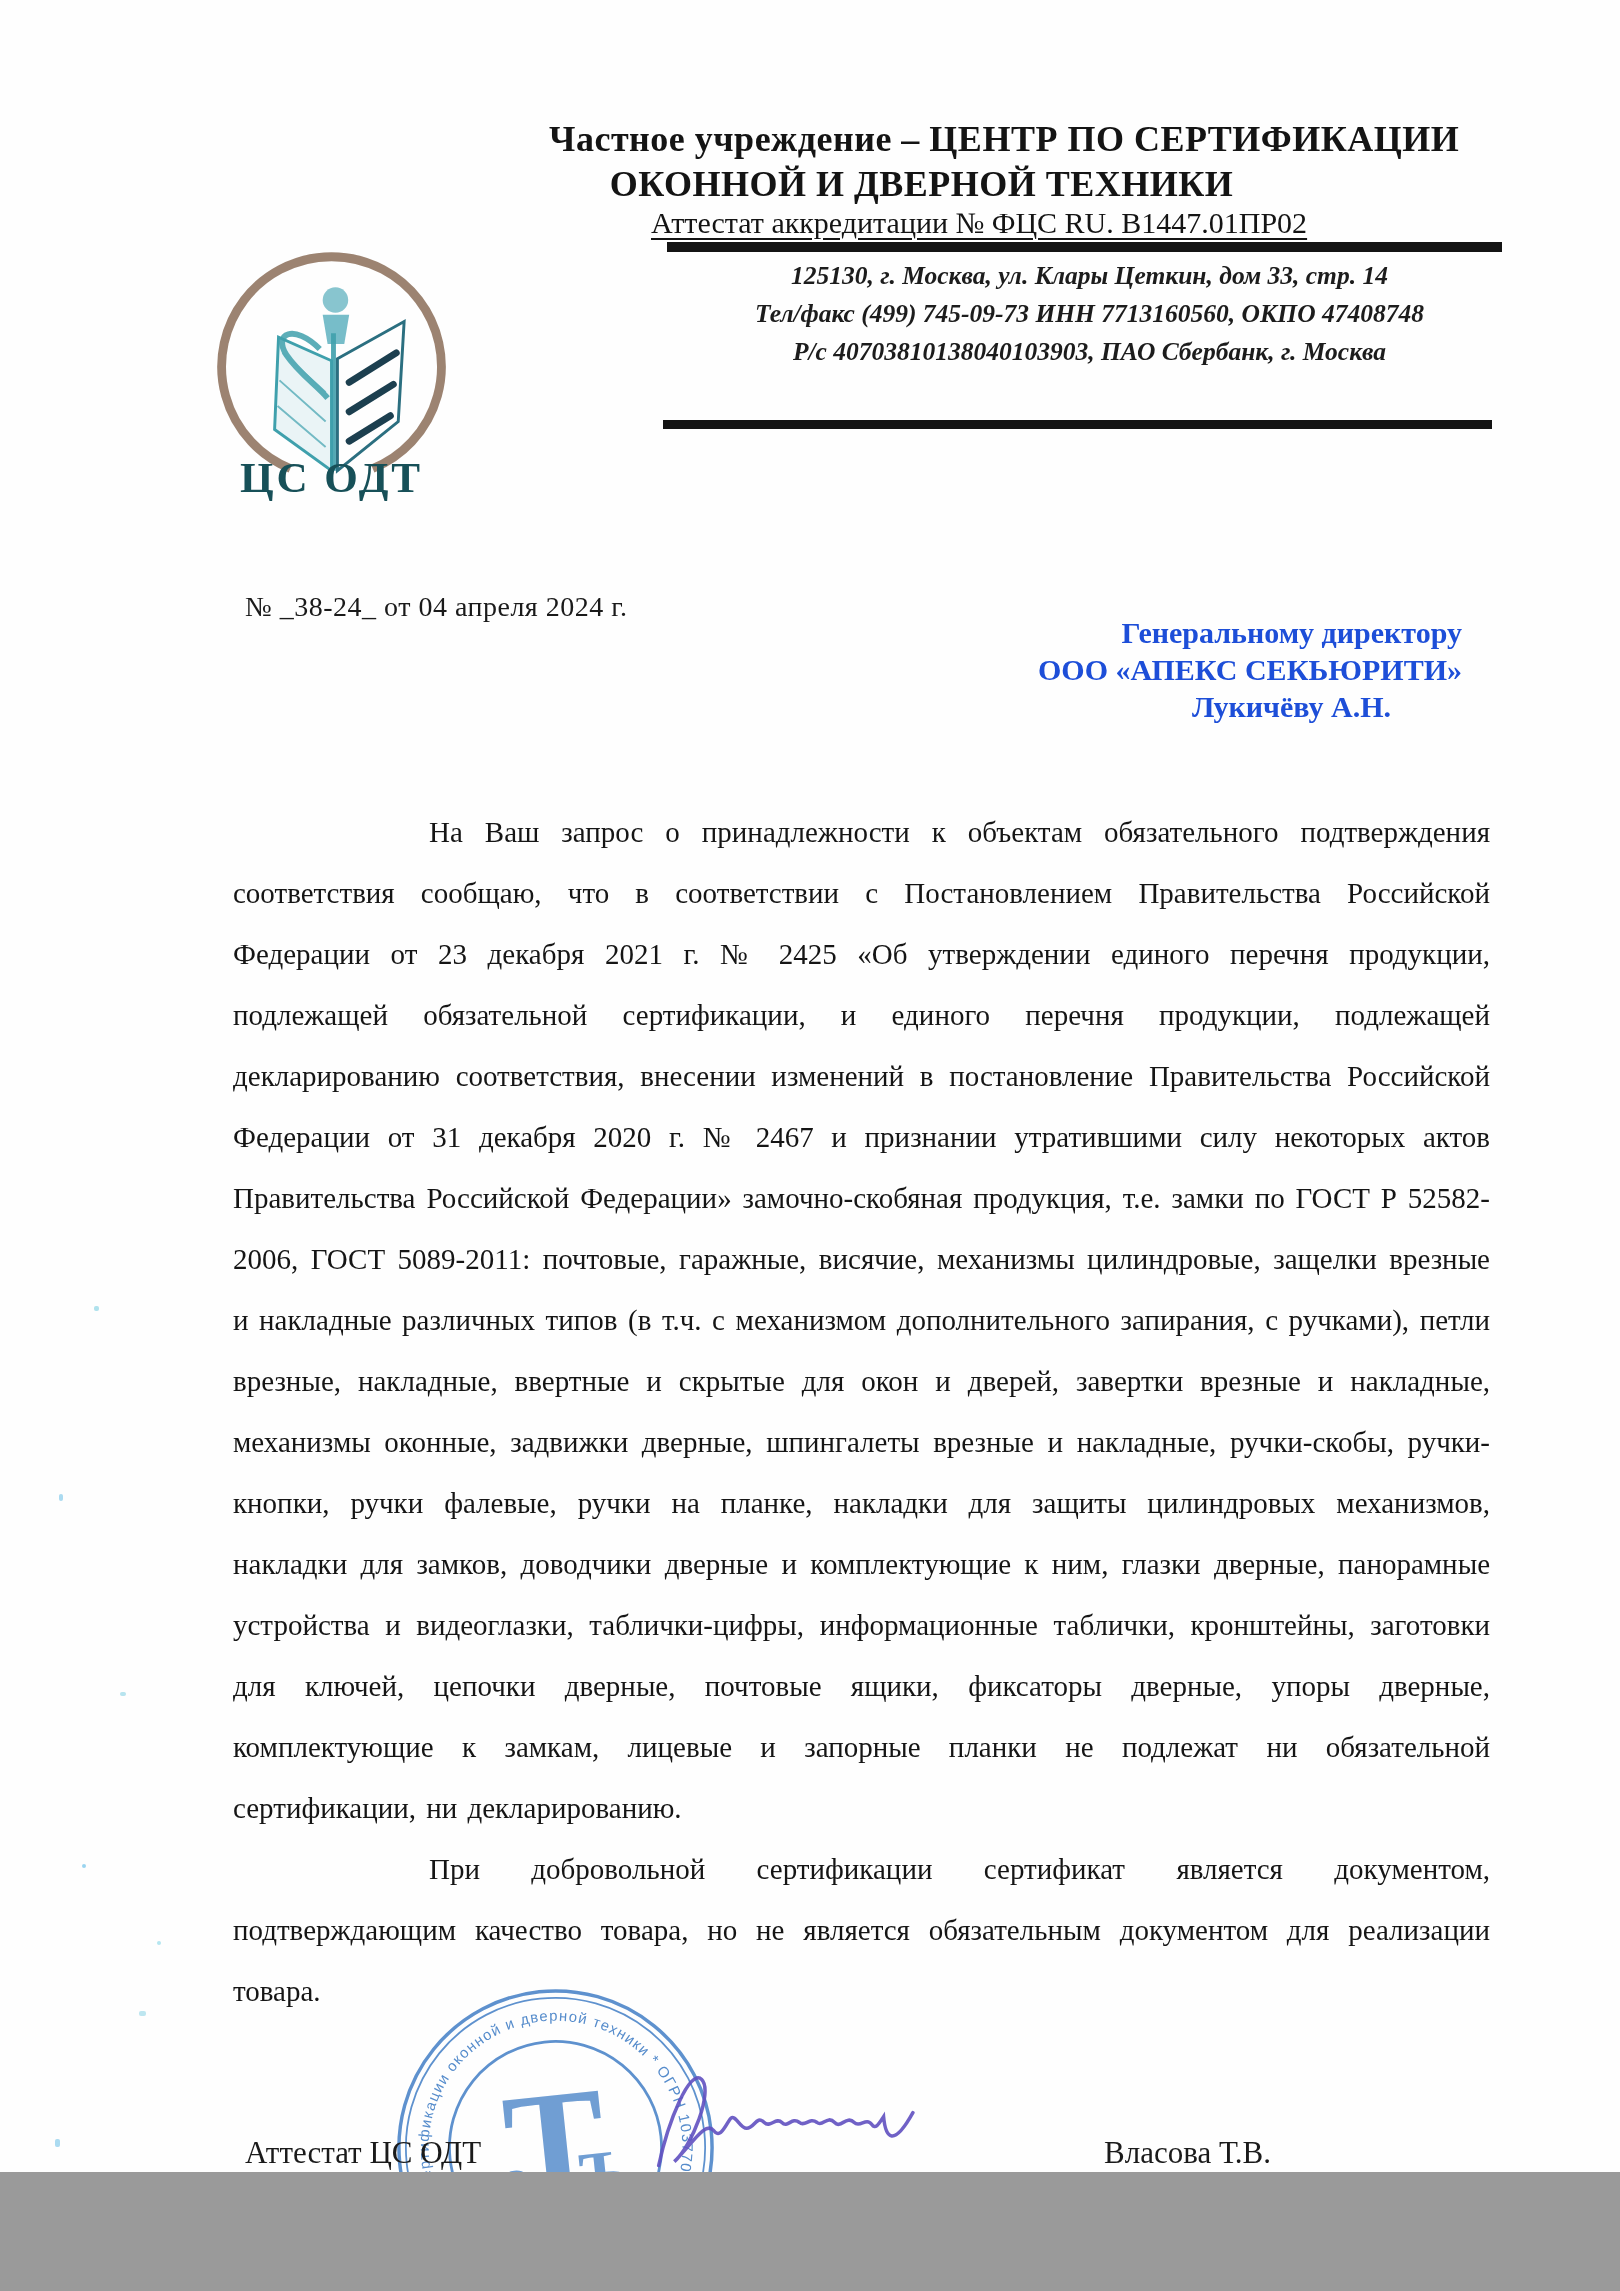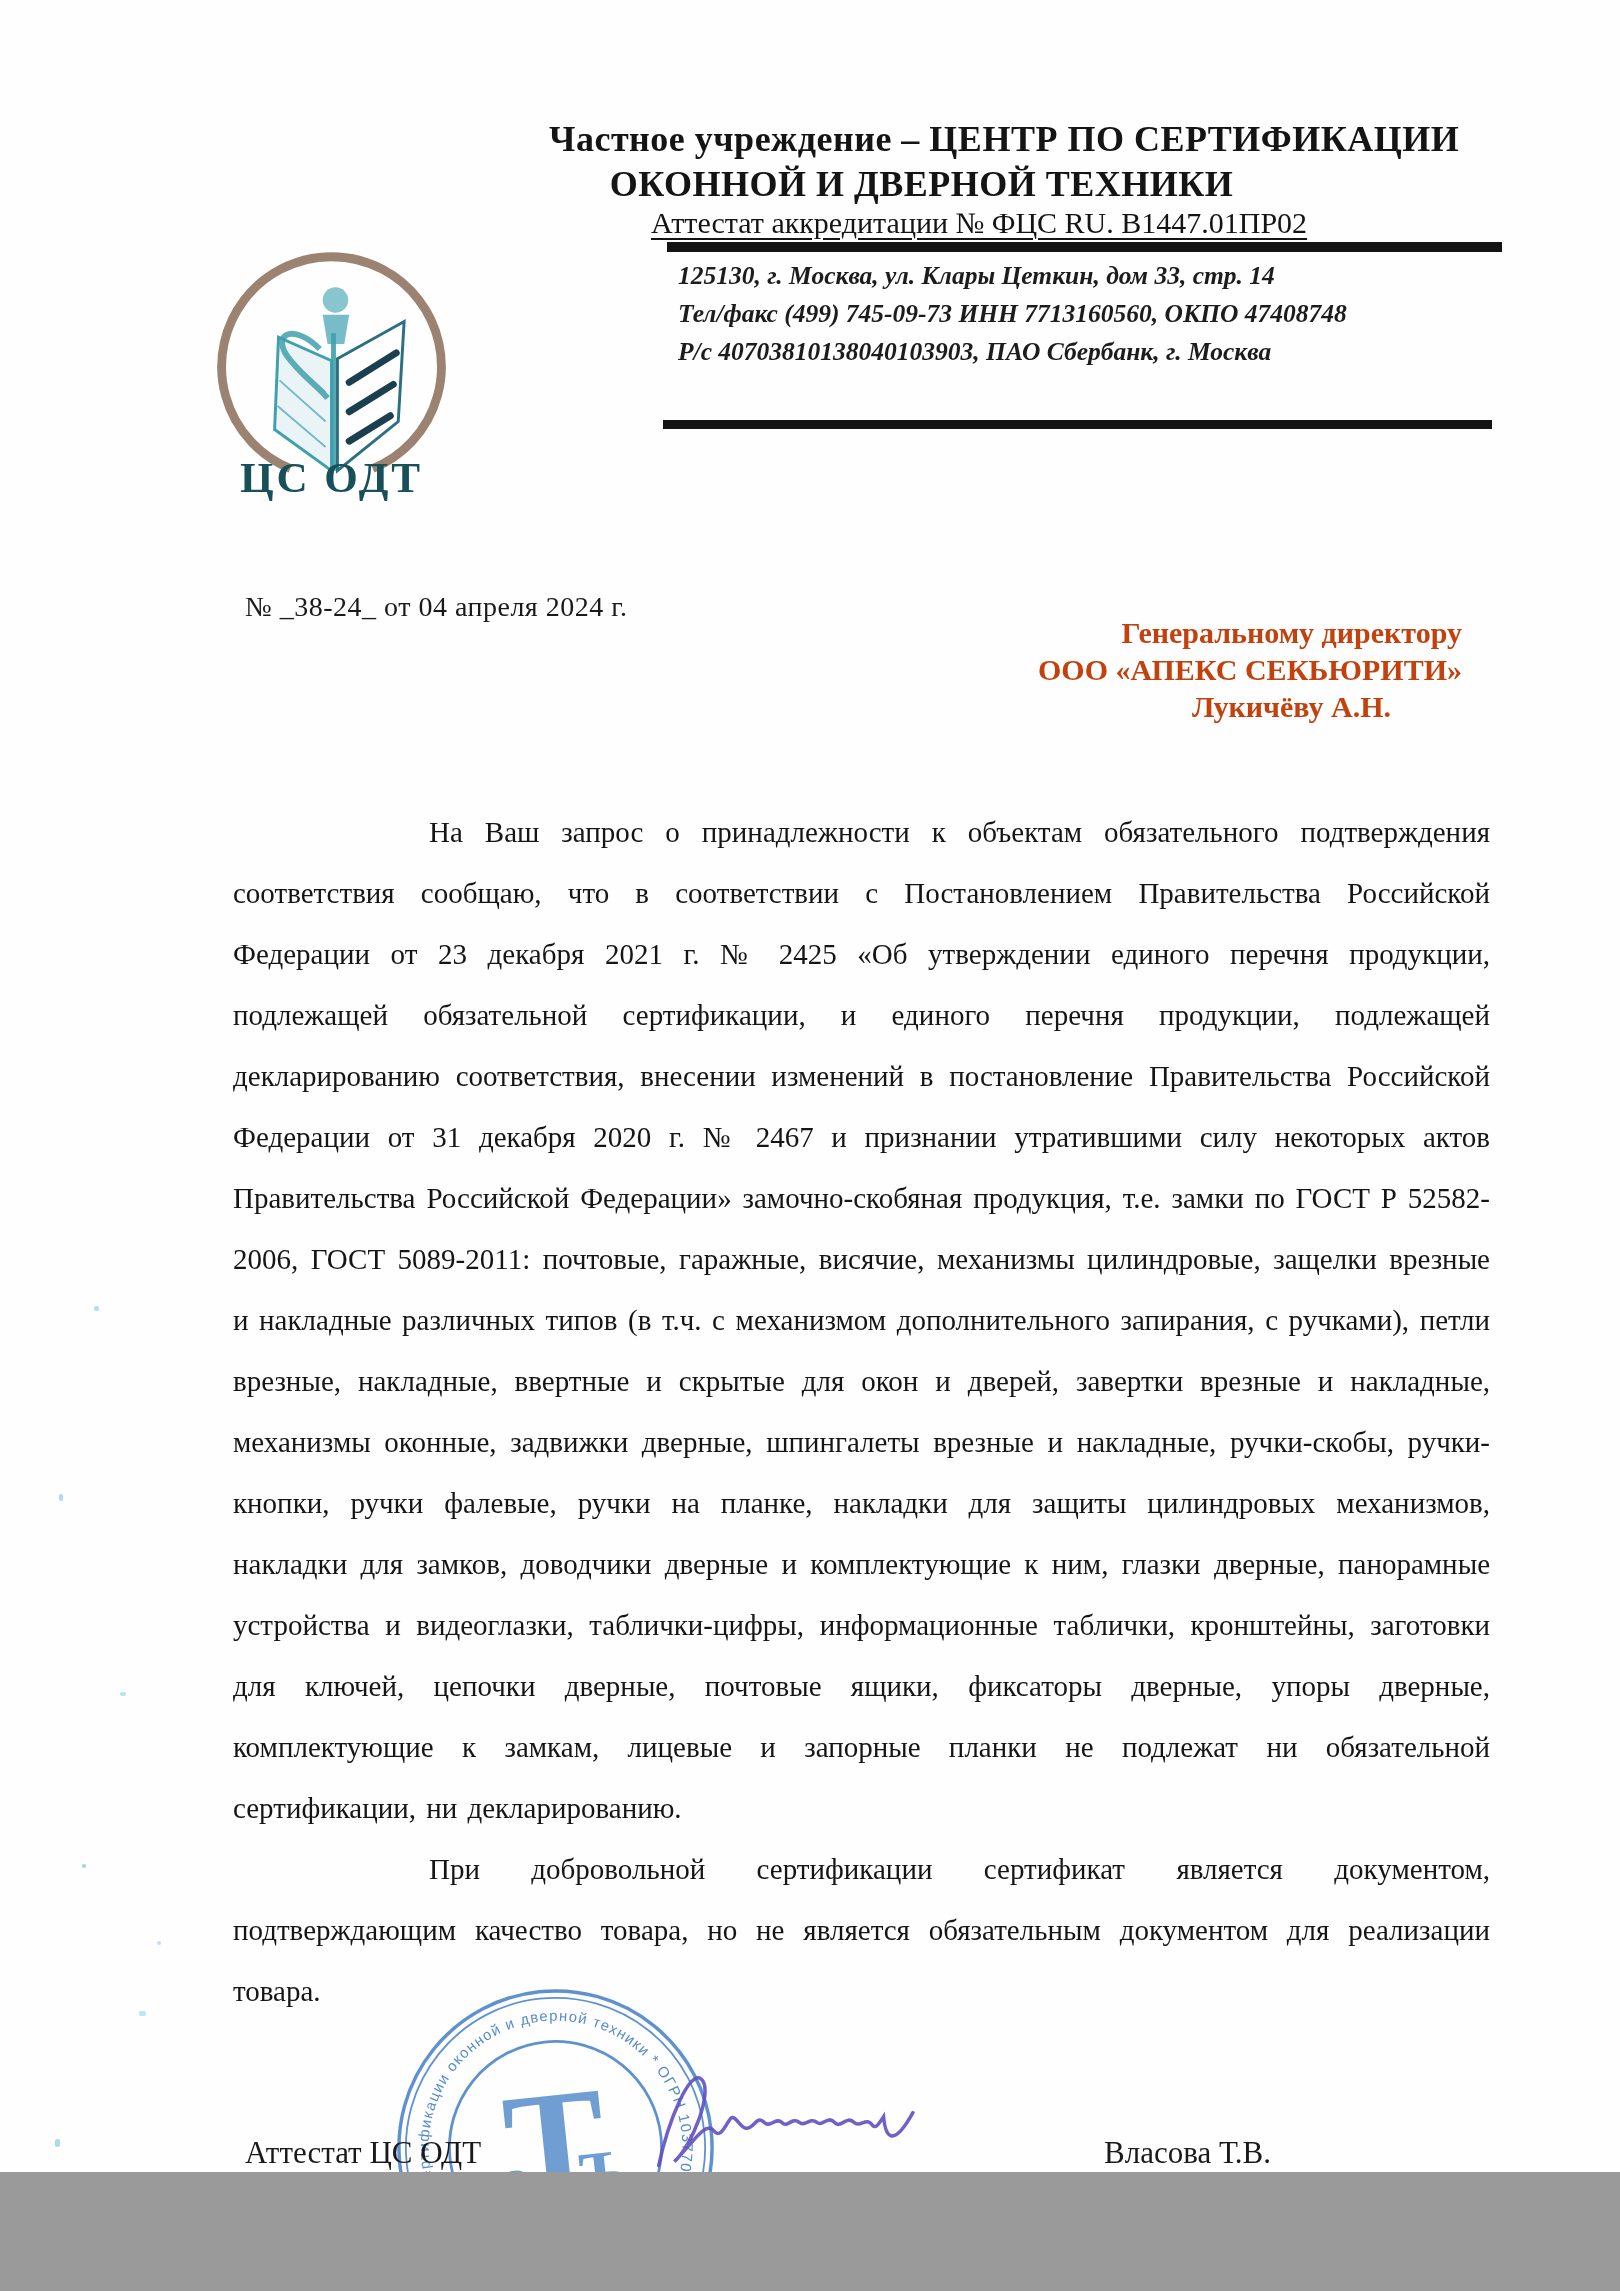--- a/index.html
+++ b/index.html
@@ -27,32 +27,32 @@
     position:absolute;left:651px;top:206px;
     font-size:30px;color:#141414;white-space:nowrap;
     text-decoration:underline;text-underline-offset:4.9px;text-decoration-thickness:2px;
   }
   .bar{position:absolute;background:#141414;}
   .bar1{left:667px;top:242px;width:835px;height:9.8px;}
   .bar2{left:663px;top:420px;width:829px;height:8.8px;}
   .address{
     position:absolute;left:678px;top:257px;width:823px;
     font-style:italic;font-weight:bold;font-size:25.5px;line-height:38px;
-    color:#1c1c1c;white-space:nowrap;
+    color:#1c1c1c;white-space:nowrap;text-align:center;
   }
   
   .logo{position:absolute;left:202px;top:243px;width:261px;height:263px;}
   
   .ref-line{
     position:absolute;left:245px;top:591px;
     font-size:28px;color:#1a1a1a;white-space:nowrap;letter-spacing:0.5px;
   }
   .recipient{
     position:absolute;left:980px;top:614px;width:482px;
-    font-size:30px;font-weight:bold;line-height:37px;color:#c2410c;
+    font-size:30px;font-weight:bold;line-height:37px;color:#1d4ed8;
     text-align:right;
   }
   .recipient .r3{padding-right:71px;}
   
   .body-text{
     position:absolute;left:233px;top:802px;width:1257px;
     font-size:29px;line-height:61px;color:#151515;
     text-align:justify;word-spacing:2.9px;
   }
   .body-text p{margin:0;text-indent:196px;}

